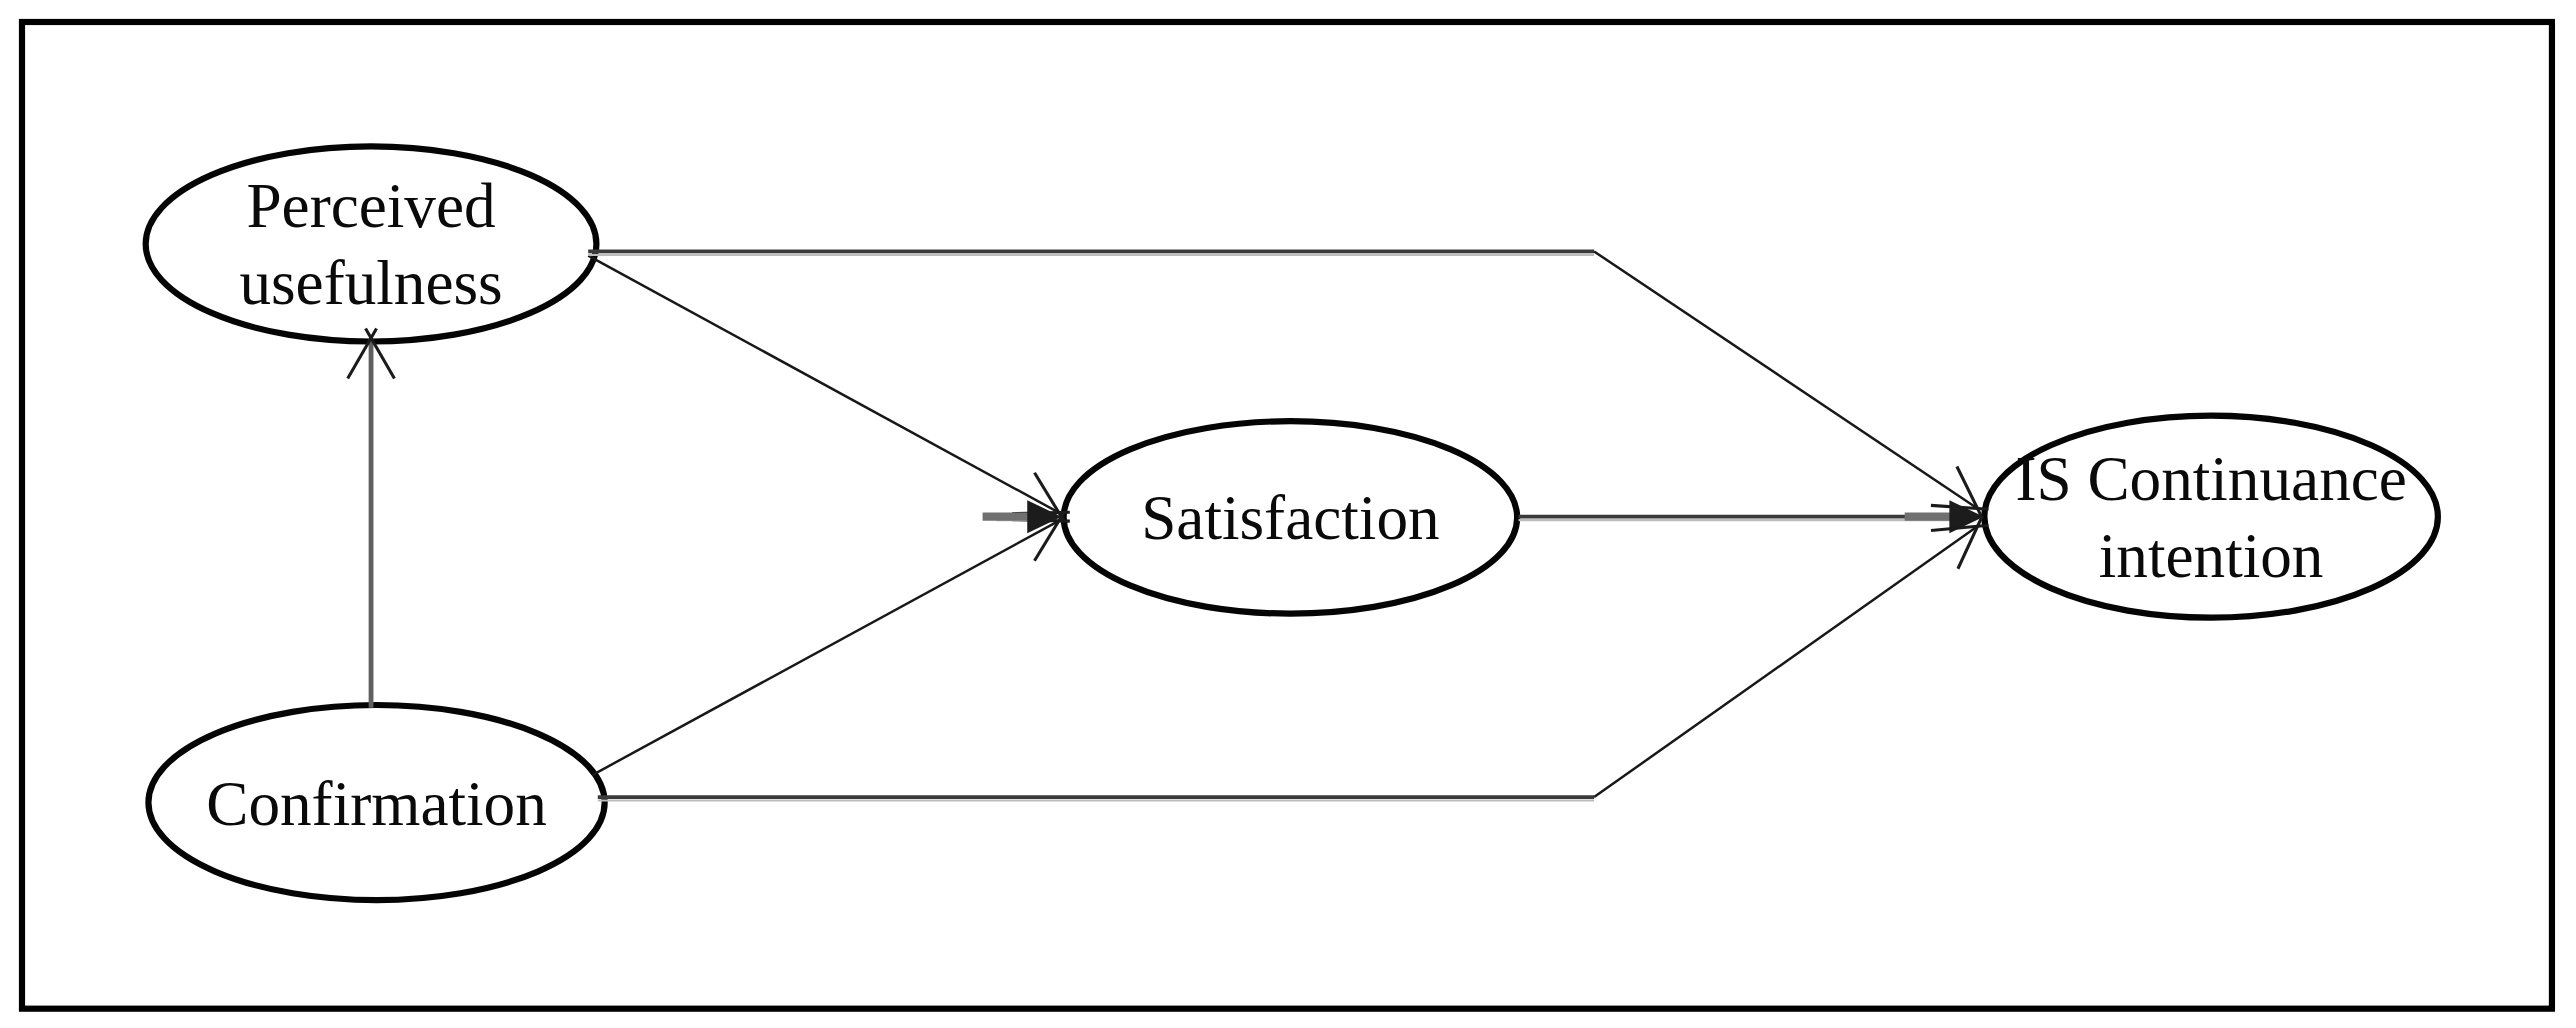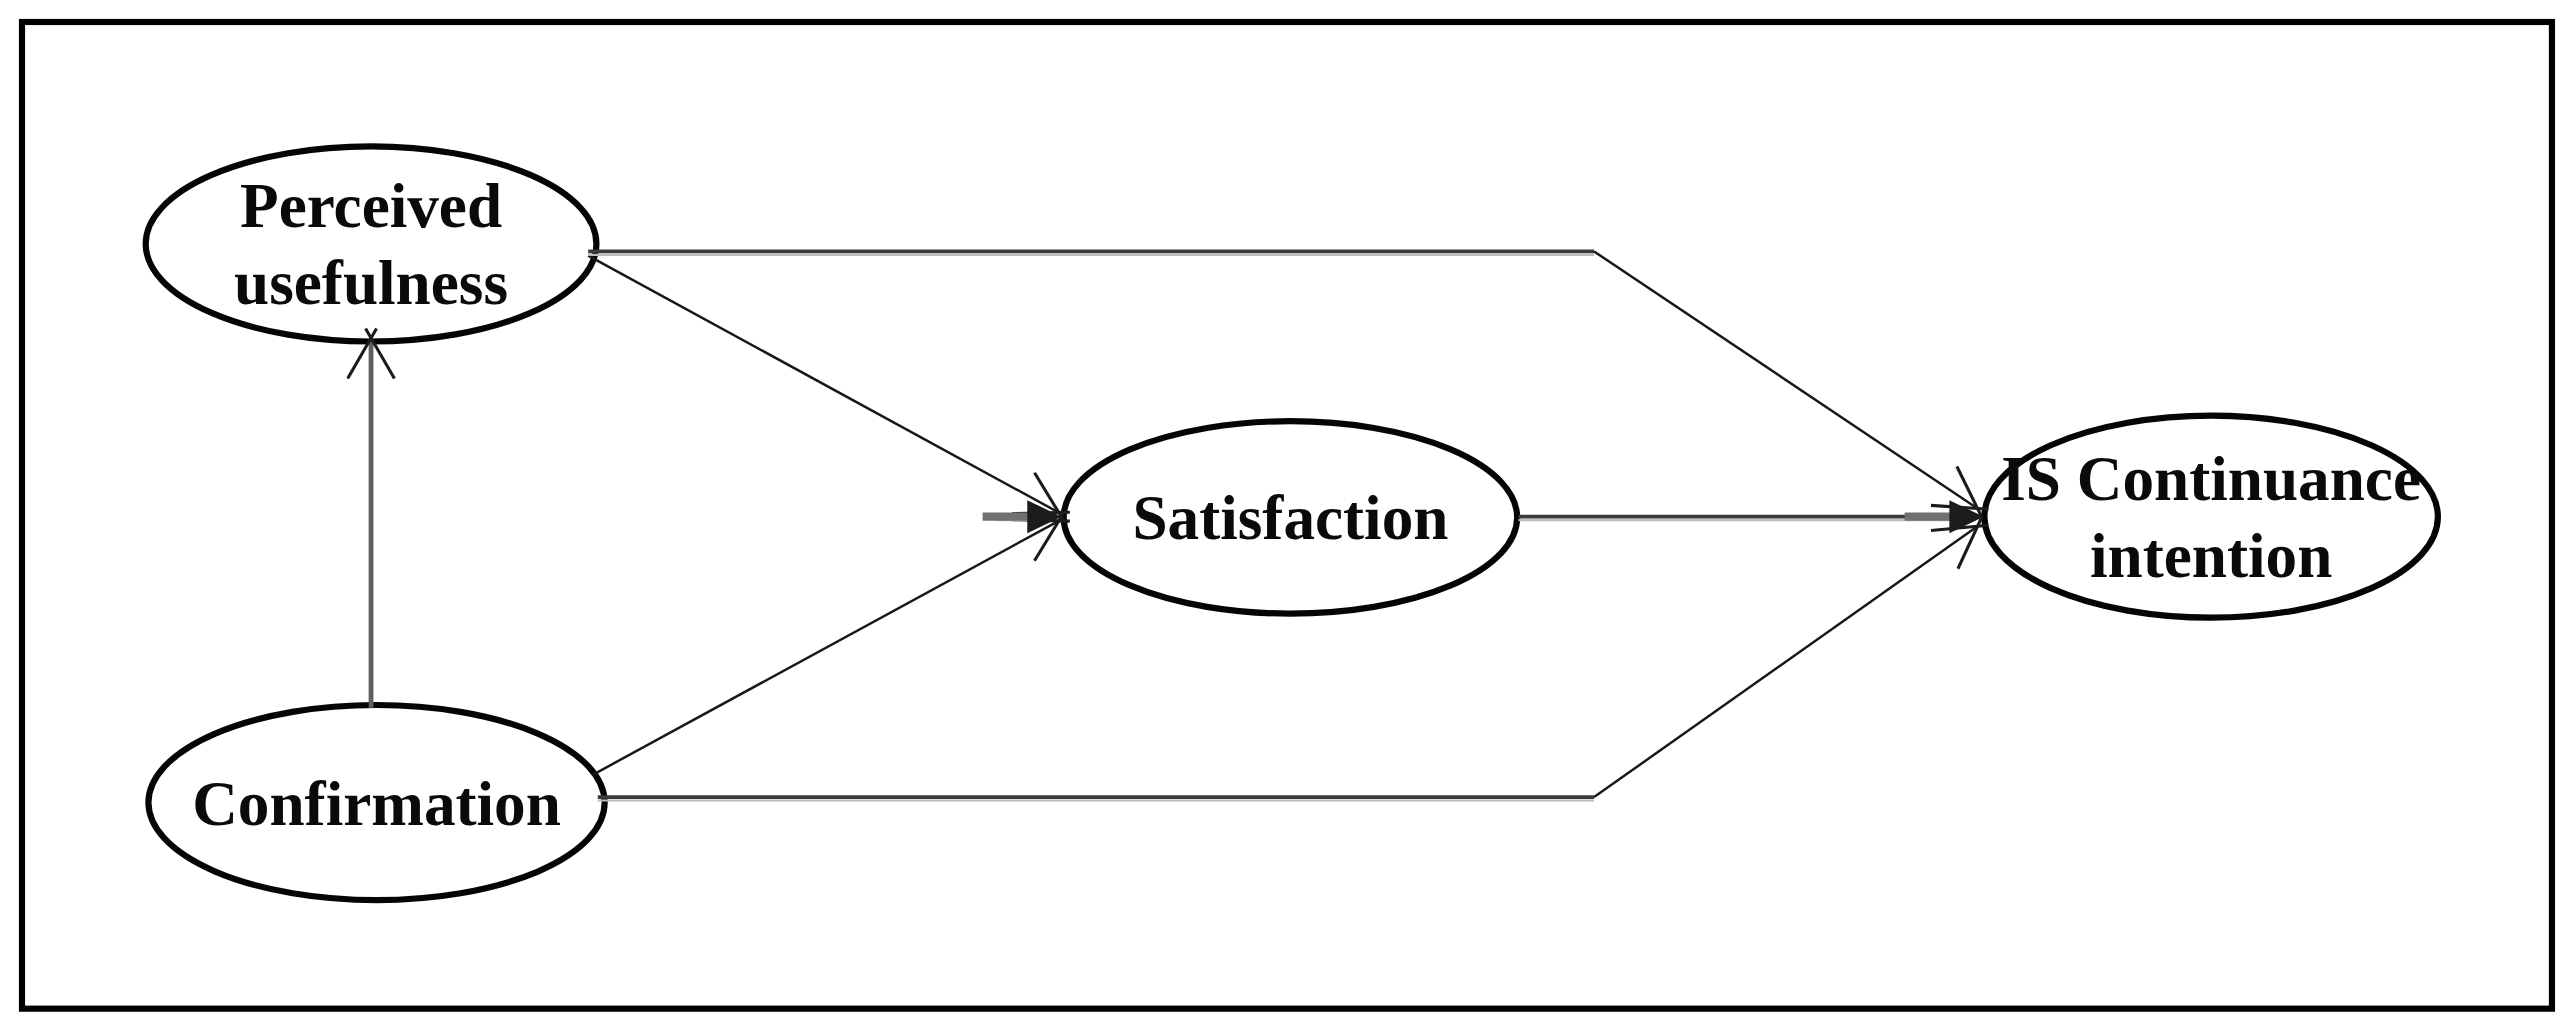--- a/index.html
+++ b/index.html
@@ -3,21 +3,20 @@
 <meta charset="utf-8">
 <style>
   html, body {
     margin: 0;
     padding: 0;
     background: #ffffff;
   }
   .figure-wrap {
     width: 100%;
     background: #ffffff;
-    font-weight: bold;
   }
   svg {
     display: block;
     width: 100%;
     height: auto;
     font-family: "Liberation Serif", "DejaVu Serif", serif;
   }
   .node-label {
     fill: #0a0a0a;
     font-size: 92px;

